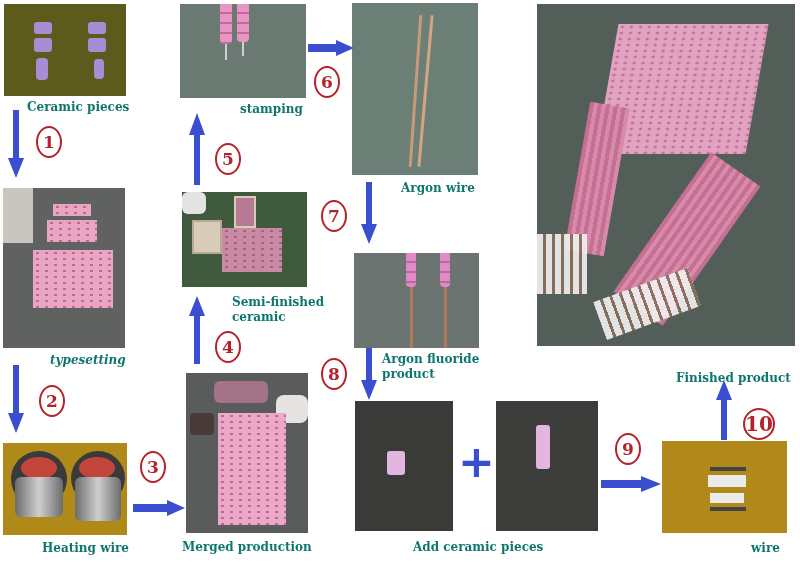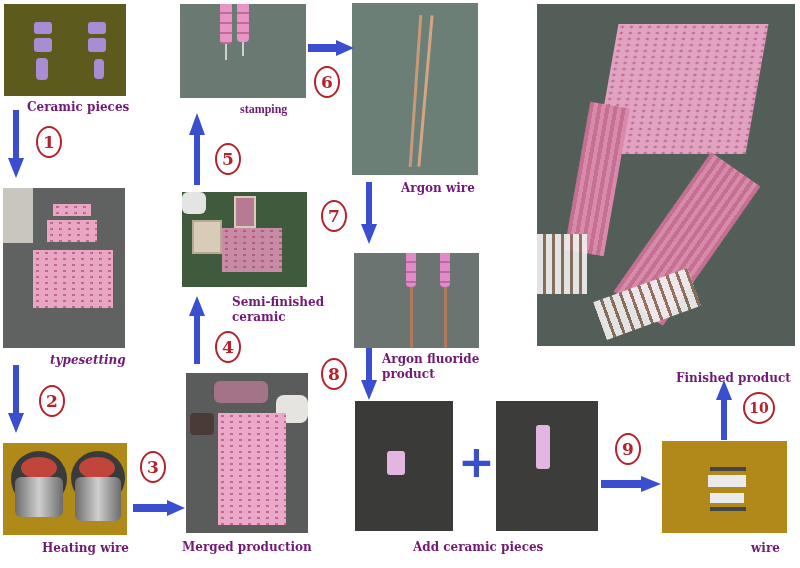--- a/index.html
+++ b/index.html
@@ -1,18 +1,18 @@
 <!DOCTYPE html>
 <html><head>
 <meta charset="utf-8">
 <style>
   html,body{margin:0;padding:0;}
   body{width:800px;height:568px;position:relative;background:#ffffff;overflow:hidden;font-family:"DejaVu Serif","Liberation Serif",serif;}
   .photo{position:absolute;overflow:hidden;}
-  .label{position:absolute;font-weight:bold;font-size:12px;color:#701a75;line-height:15px;white-space:nowrap;}
+  .label{position:absolute;font-weight:bold;font-size:12px;color:#0f766e;line-height:15px;white-space:nowrap;}
   .step{position:absolute;width:26px;height:32px;border:2px solid #b5222a;border-radius:50%;color:#b5222a;font-weight:bold;font-size:17px;display:flex;align-items:center;justify-content:center;box-sizing:border-box;font-family:"DejaVu Serif",serif;}
   .arrow{position:absolute;}
   .plus{position:absolute;color:#3a4fd0;font-size:44px;font-weight:bold;line-height:44px;font-family:"DejaVu Sans",sans-serif;}
   .tiles{background-image:radial-gradient(ellipse 3px 1.5px at 50% 50%, rgba(150,60,90,0.55) 60%, transparent 70%);background-size:9px 6px;}
 </style>
 </head>
 <body>
 
 <div class="photo" style="left:4px;top:4px;width:122px;height:92px;background:#5d5a1e;">
   <div style="position:absolute;left:30px;top:18px;width:18px;height:12px;background:#a98dd4;border-radius:3px;"></div>
@@ -60,21 +60,21 @@
   <div>Semi-finished</div>
   <div>ceramic</div>
 </div>
 
 <div class="photo" style="left:180px;top:4px;width:126px;height:94px;background:#6a7a72;">
   <div style="position:absolute;left:40px;top:0;width:12px;height:40px;background:repeating-linear-gradient(180deg,#e894c4 0 8px,#c26a98 8px 10px);border-radius:0 0 4px 4px;"></div>
   <div style="position:absolute;left:57px;top:0;width:12px;height:38px;background:repeating-linear-gradient(180deg,#e894c4 0 8px,#c26a98 8px 10px);border-radius:0 0 4px 4px;"></div>
   <div style="position:absolute;left:45px;top:40px;width:2px;height:16px;background:#cfcfcf;"></div>
   <div style="position:absolute;left:62px;top:38px;width:2px;height:14px;background:#cfcfcf;"></div>
 </div>
-<div class="label" style="left:240px;top:102px;font-family:Liberation Serif, serif;">stamping</div>
+<div class="label" style="left:240px;top:102px;">stamping</div>
 
 <div class="photo" style="left:352px;top:3px;width:126px;height:172px;background:#6b7f77;">
   <div style="position:absolute;left:62px;top:12px;width:3px;height:152px;background:#c79a7a;transform:rotate(4deg);"></div>
   <div style="position:absolute;left:72px;top:12px;width:3px;height:152px;background:#d4a582;transform:rotate(5deg);"></div>
 </div>
 <div class="label" style="left:401px;top:181px;">Argon wire</div>
 
 <div class="photo" style="left:354px;top:253px;width:125px;height:95px;background:#6b7470;">
   <div style="position:absolute;left:52px;top:0;width:10px;height:34px;background:repeating-linear-gradient(180deg,#e08ac8 0 8px,#b86aa0 8px 10px);border-radius:0 0 4px 4px;"></div>
   <div style="position:absolute;left:86px;top:0;width:10px;height:34px;background:repeating-linear-gradient(180deg,#e08ac8 0 8px,#b86aa0 8px 10px);border-radius:0 0 4px 4px;"></div>
@@ -164,13 +164,13 @@
 
 <div class="step" style="left:36px;top:126px;">1</div>
 <div class="step" style="left:39px;top:385px;">2</div>
 <div class="step" style="left:140px;top:451px;">3</div>
 <div class="step" style="left:215px;top:331px;">4</div>
 <div class="step" style="left:215px;top:143px;">5</div>
 <div class="step" style="left:314px;top:66px;">6</div>
 <div class="step" style="left:321px;top:200px;">7</div>
 <div class="step" style="left:321px;top:358px;">8</div>
 <div class="step" style="left:615px;top:433px;">9</div>
-<div class="step" style="left:743px;top:392px;width:32px;font-size:14px;">10</div>
+<div class="step" style="left:743px;top:408px;width:32px;font-size:20px;">10</div>
 
 </body></html>

